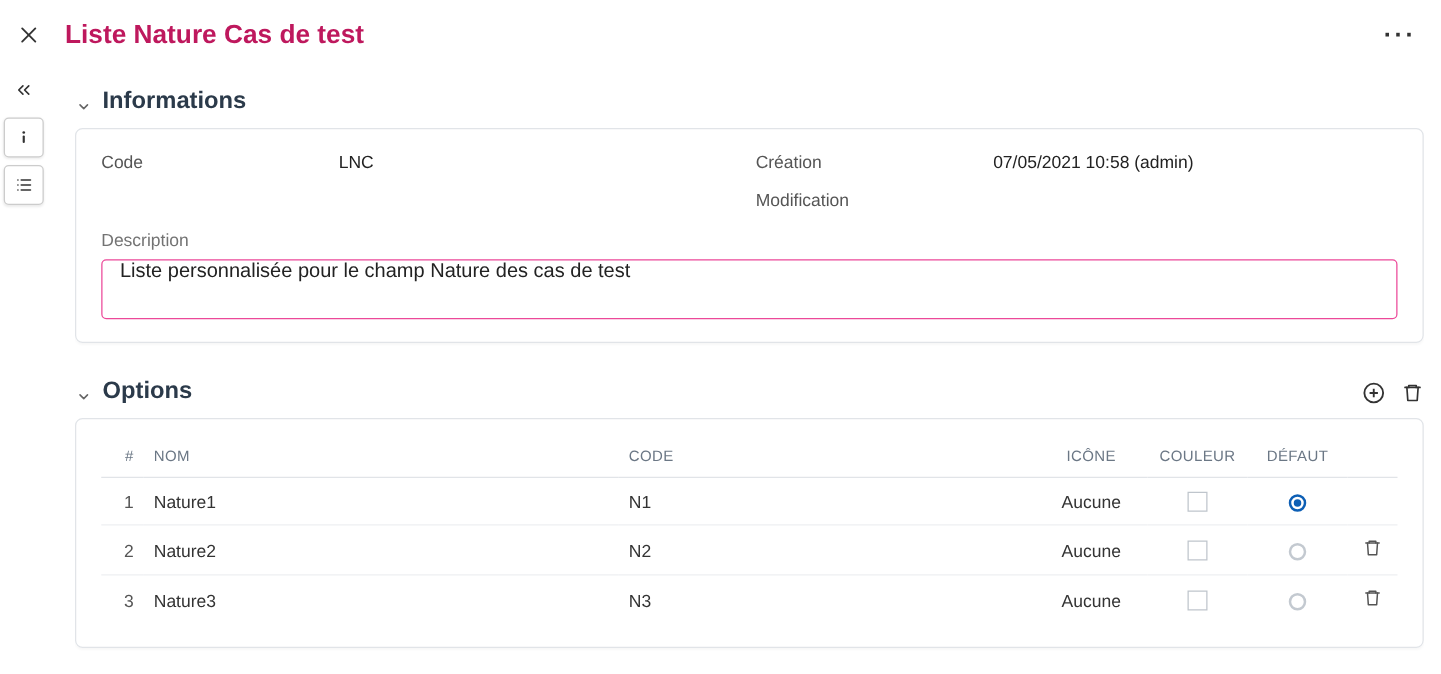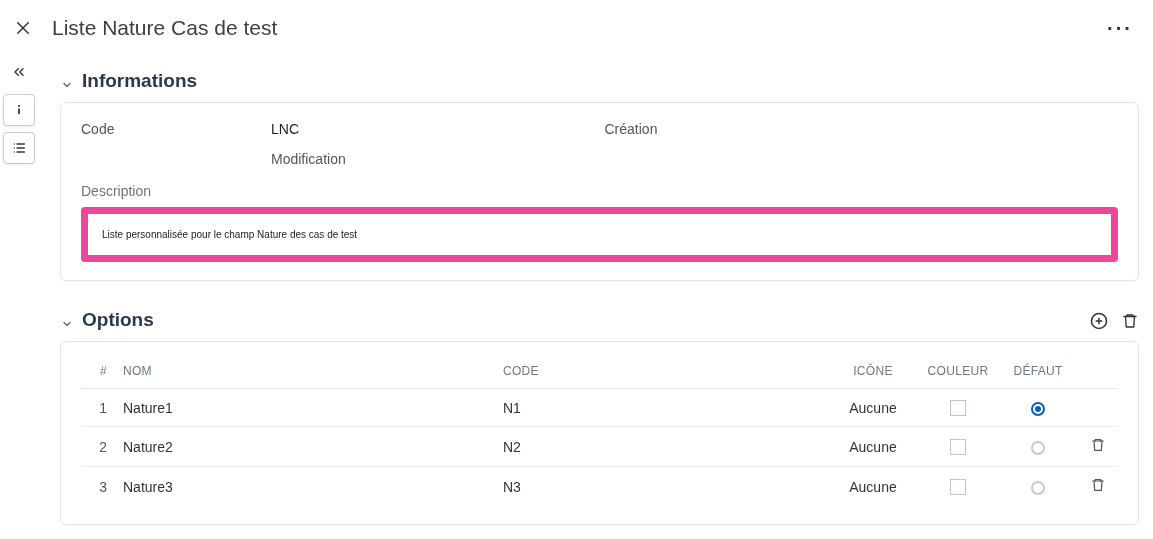--- a/index.html
+++ b/index.html
@@ -21,22 +21,22 @@
   }
   .close-icon {
     width: 18px;
     height: 18px;
     cursor: pointer;
     color: #333;
     margin-right: 20px;
   }
   .page-title {
     font-size: 21px;
-    font-weight: 400;
-    color: #404040;
+    font-weight: 700;
+    color: #be185d;
     flex: 1;
   }
   .more-icon {
     cursor: pointer;
     color: #333;
     font-size: 20px;
     letter-spacing: 2px;
     font-weight: 700;
   }
 
@@ -135,24 +135,24 @@
     color: #222;
     font-size: 14px;
   }
   .desc-label {
     color: #737373;
     font-size: 14px;
     margin-bottom: 8px;
     display: block;
   }
   .desc-box {
-    border: 7px solid #ec4899;
+    border: 1px solid #ec4899;
     border-radius: 4px;
-    padding: 15px 14px;
-    font-size: 10px;
+    padding: 0 14px;
+    font-size: 16px;
     color: #222;
     min-height: 48px;
   }
 
   
   .options-panel {
     border: 1px solid #e1e4e8;
     border-radius: 6px;
     padding: 8px 20px 18px 20px;
     box-shadow: 0 1px 2px rgba(0,0,0,0.03);
@@ -271,20 +271,21 @@
           <polyline points="6 9 12 15 18 9"></polyline>
         </svg>
       </span>
       <div class="section-title">Informations</div>
     </div>
     <div class="panel">
       <div class="info-grid">
         <div class="info-label">Code</div>
         <div class="info-value">LNC</div>
         <div class="info-label">Création</div>
+        <div class="info-value">07/05/2021 10:58 (admin)</div>
         <div></div>
           <div></div>
         <div class="info-label">Modification</div>
       </div>
       <span class="desc-label">Description</span>
       <div class="desc-box">Liste personnalisée pour le champ Nature des cas de test</div>
     </div>
   </div>
 
   <div class="section">

